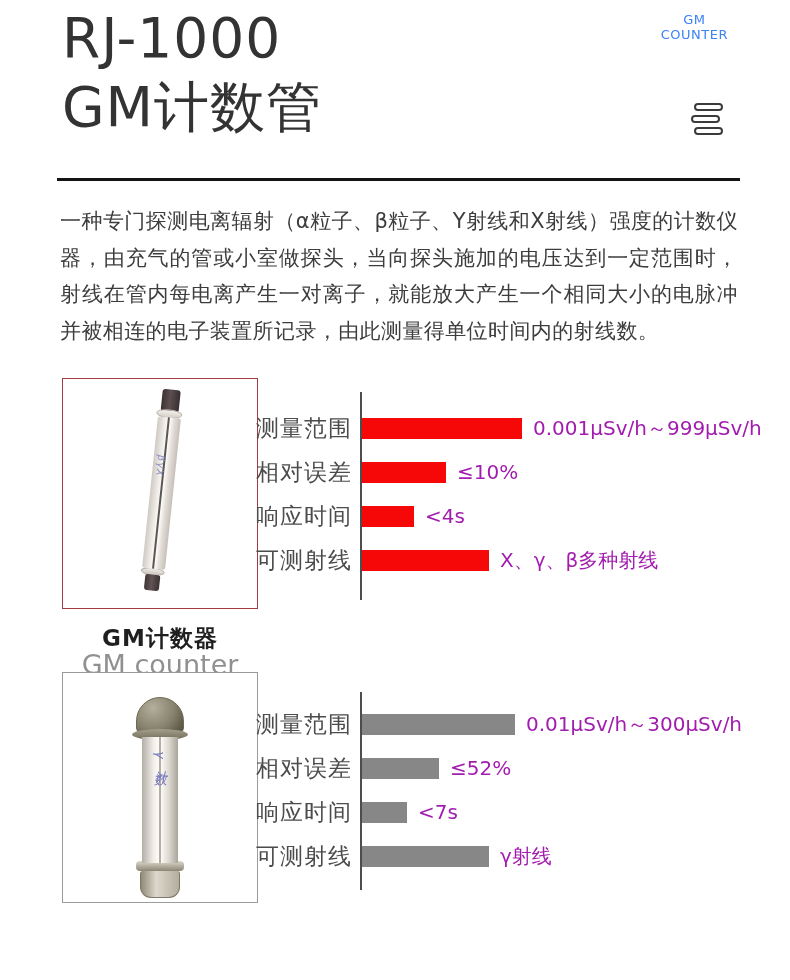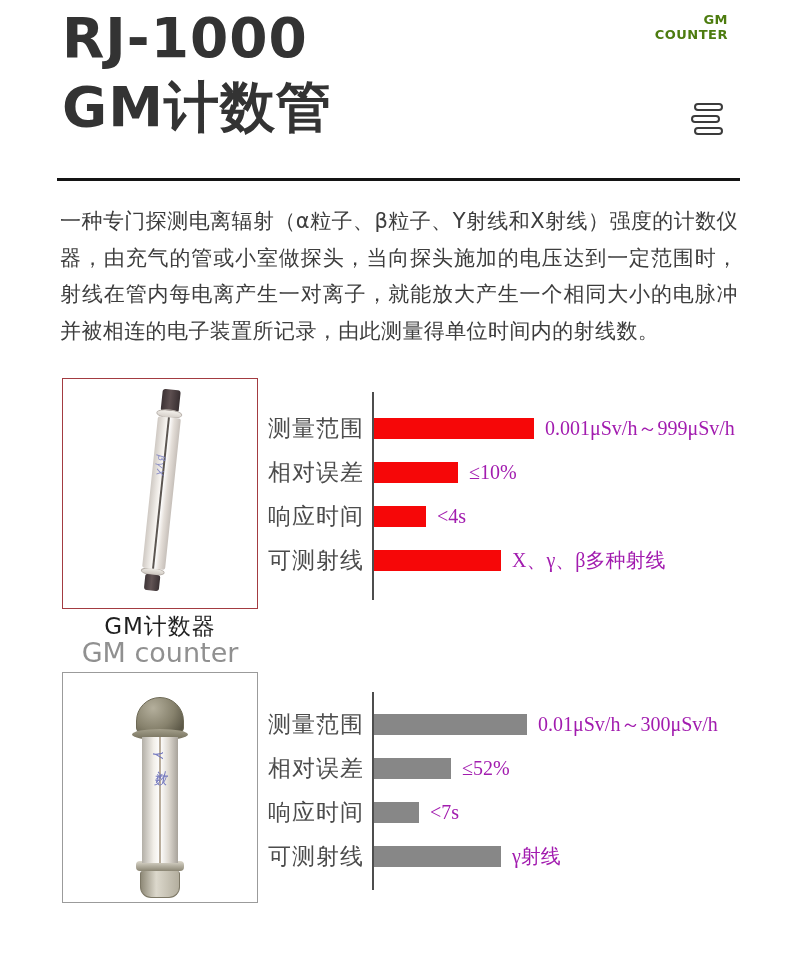--- a/index.html
+++ b/index.html
@@ -1,39 +1,39 @@
 <!DOCTYPE html>
 <html><head>
 <meta charset="utf-8">
 <style>
   * { margin:0; padding:0; box-sizing:border-box; }
   body { background:#fff; font-family:"DejaVu Sans","Liberation Sans",sans-serif; }
   .page { position:relative; width:790px; height:980px; background:#ffffff; overflow:hidden; }
 
   
-  .title { position:absolute; left:62px; top:4px; font-weight:700; color:#333333;
+  .title { position:absolute; left:62px; top:4px; font-weight:400; color:#333333;
            font-size:55px; line-height:69px; letter-spacing:1px; }
-  .logo { position:absolute; right:62px; top:12px; text-align:right; color:#4d7c0f;
-          font-weight:700; font-size:13px; line-height:15px; letter-spacing:0.5px; }
+  .logo { position:absolute; right:62px; top:12px; text-align:center; color:#3b82f6;
+          font-weight:400; font-size:13px; line-height:15px; letter-spacing:0.5px; }
   .menu-icon { position:absolute; left:694px; top:103px; display:flex; flex-direction:column; align-items:flex-end; }
   .menu-icon .pill { width:29px; height:8px; border:2px solid #3b3b3b; border-radius:5px; background:#fff; margin-bottom:4px; }
   .menu-icon .pill.mid { transform:translateX(-3px); }
   .divider { position:absolute; left:57px; top:178px; width:683px; height:3px; background:#141414; }
 
   
   .intro { position:absolute; left:60px; top:203px; width:678px; font-size:21px;
            line-height:36.5px; color:#3d3d3d; text-align:justify; letter-spacing:0.4px; }
 
   
   .pbox { position:absolute; width:196px; height:231px; background:#fff; }
   .pbox1 { left:62px; top:378px; border:1px solid #a33b41; }
   .pbox2 { left:62px; top:672px; border:1px solid #9b9b9b; }
   .caption { position:absolute; left:62px; width:196px; text-align:center; }
   .cap1 { top:613px; } .cap2 { top:909px; }
-  .caption .cn { font-size:23px; font-weight:400; color:#1f1f1f; line-height:27px; letter-spacing:1px; }
+  .caption .cn { font-size:23px; font-weight:700; color:#1f1f1f; line-height:27px; letter-spacing:1px;margin-top:12px; }
   .caption .en { font-size:27px; color:#909090; line-height:26px; }
 
   
   .tube1 { position:absolute; left:82px; top:10px; width:32px; height:208px; transform:rotate(6deg); }
   .t1-topcap { width:18px; height:22px; margin:0 auto; background:linear-gradient(90deg,#3c3234,#5d4f50 45%,#372e30); border-radius:3px 3px 2px 2px; }
   .t1-collar { width:26px; height:9px; margin:-2px auto 0; background:linear-gradient(#f4f1ec,#d4cec8); border:1px solid #b9b2ac; border-radius:50%; }
   .t1-glass { position:relative; width:23px; height:152px; margin:-1px auto 0;
               background:linear-gradient(90deg,#cfc9c3,#f6f3ef 38%,#ffffff 52%,#e4ded8 72%,#c6bfb9); border-radius:2px; }
   .t1-wire { position:absolute; left:10px; top:0; bottom:0; width:2px; background:#5c5651; }
   .t1-mark { position:absolute; left:3px; top:38px; writing-mode:vertical-rl; font-size:10px; color:#7b7fc1; letter-spacing:1px; opacity:0.85; font-style:italic; }
@@ -45,21 +45,21 @@
   .t2-dome { width:48px; height:36px; margin:0 auto; background:radial-gradient(circle at 35% 30%,#b4af9c,#87826d 55%,#5c5847 90%); border-radius:24px 24px 5px 5px; border:1px solid #6d6955; }
   .t2-flange { width:56px; height:11px; margin:-4px auto 0; background:linear-gradient(#a49f8b,#716d59); border-radius:50%; }
   .t2-glass { position:relative; width:36px; height:126px; margin:-3px auto 0;
               background:linear-gradient(90deg,#b3afa7,#f1eee8 32%,#ffffff 50%,#ded9d1 74%,#a8a39b); }
   .t2-wire { position:absolute; left:17px; top:0; bottom:0; width:1.5px; background:#9b8a72; opacity:0.7; }
   .t2-mark { position:absolute; left:9px; top:14px; writing-mode:vertical-rl; font-size:13px; color:#6a6fbb; letter-spacing:2px; opacity:0.9; font-style:italic; }
   .t2-baseflange { width:48px; height:10px; margin:-2px auto 0; background:linear-gradient(#dcd8cc,#8b8674); border-radius:4px; }
   .t2-base { width:40px; height:27px; margin:0 auto; background:linear-gradient(90deg,#8f8a78,#dcd8cc 40%,#b3ae9e); border-radius:3px 3px 11px 11px; border:1px solid #7d7866; border-top:none; }
 
   
-  .chart { position:absolute; left:266px; width:510px;font-family:Liberation Serif, serif; }
+  .chart { position:absolute; left:254px; width:510px; }
   .chart1 { top:392px; height:208px; }
   .chart2 { top:692px; height:198px; }
   .axis { position:absolute; left:106px; top:0; width:2px; background:#4d4d4d; }
   .chart1 .axis { height:208px; }
   .chart2 .axis { height:198px; }
   .rows { position:absolute; left:0; top:0; right:0; }
   .chart1 .rows { padding-top:14px; }
   .chart2 .rows { padding-top:10px; }
   .crow { display:flex; align-items:center; height:44px; }
   .clabel { width:98px; text-align:right; font-size:23px; color:#4c4c4c; letter-spacing:1px; white-space:nowrap; }

